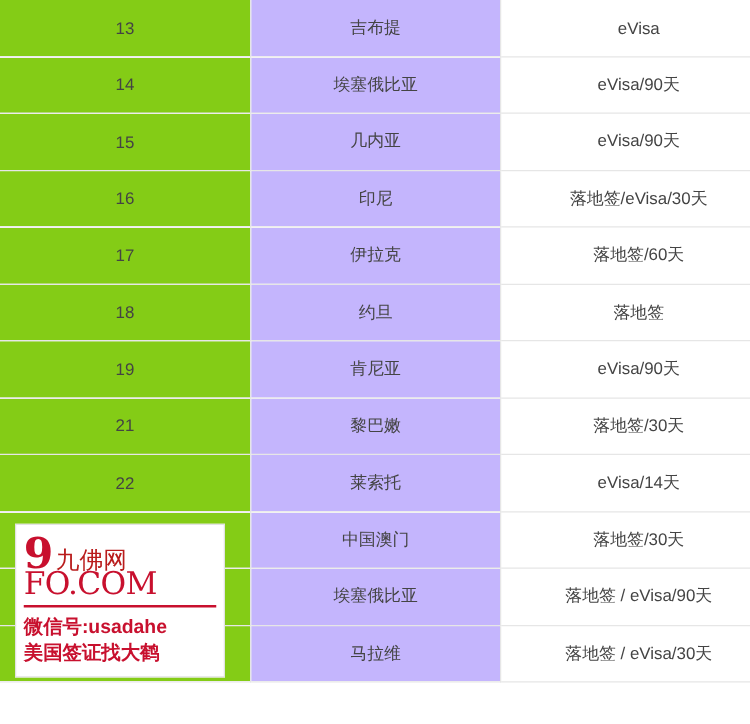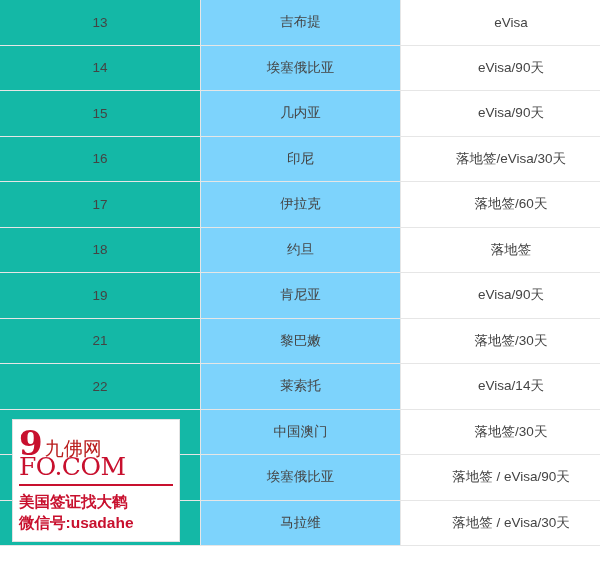--- a/index.html
+++ b/index.html
@@ -29,27 +29,27 @@
     text-align: center;
     vertical-align: middle;
     color: #444444;
     font-size: 13.5px;
     padding: 0;
     overflow: hidden;
     white-space: nowrap;
   }
   td.col-num {
     width: 200px;
-    background: #14b8a6;
+    background: #84cc16;
     color: #555555;
     border-right: 1px solid #e6e6e6;
   }
   td.col-country {
     width: 199px;
-    background: #7dd3fc;
+    background: #c4b5fd;
     border-right: 1px solid #e6e6e6;
   }
   td.col-policy {
     width: 220px;
     background: #ffffff;
   }
   
   .watermark {
     position: absolute;
     left: 12px;
@@ -171,16 +171,16 @@
     </tbody>
   </table>
 
   <div class="watermark">
     <div class="wm-top">
       <span class="wm-big">9</span>
       <span class="wm-cn">九佛网</span>
     </div>
     <div class="wm-dom">FO.COM</div>
     <div class="wm-rule"></div>
+    <div class="wm-line">微信号:usadahe</div>
     <div class="wm-line">美国签证找大鹤</div>
-    <div class="wm-line">微信号:usadahe</div>
   </div>
 </div>
 
 </body></html>

